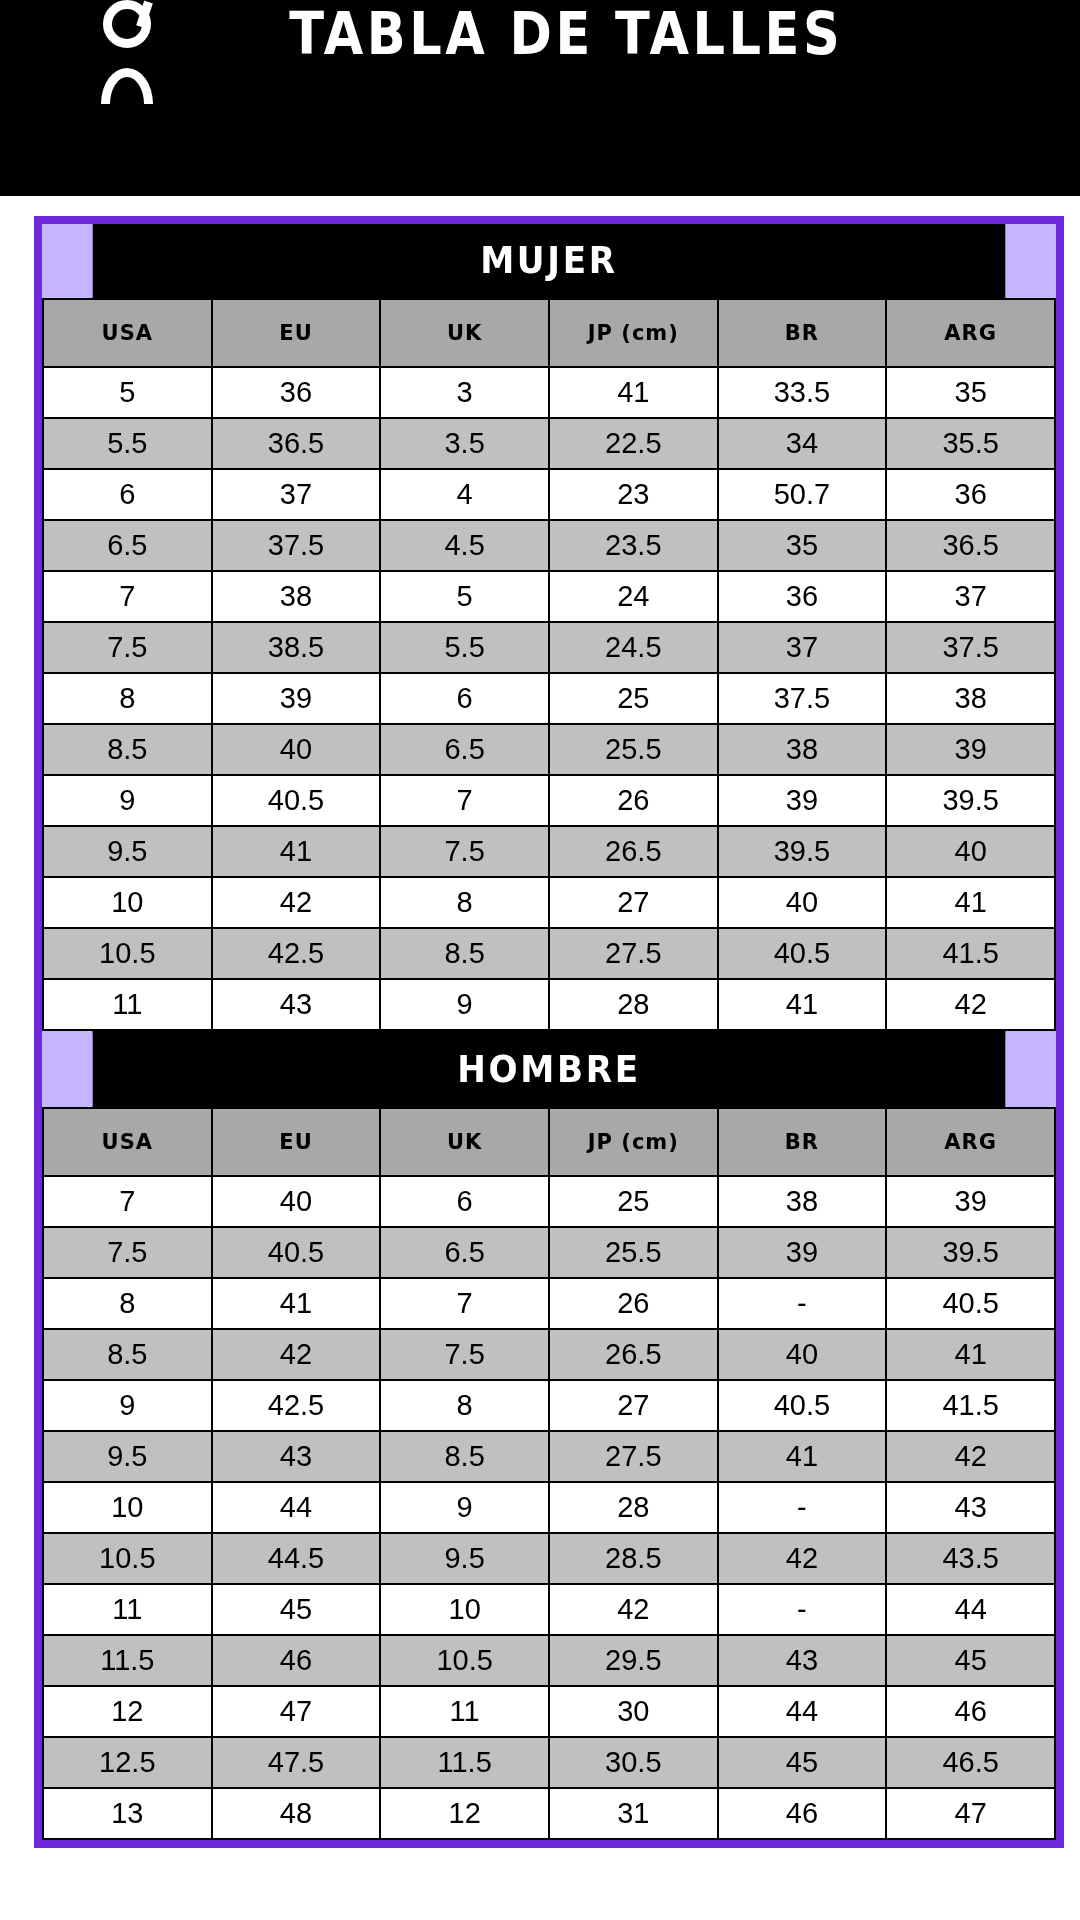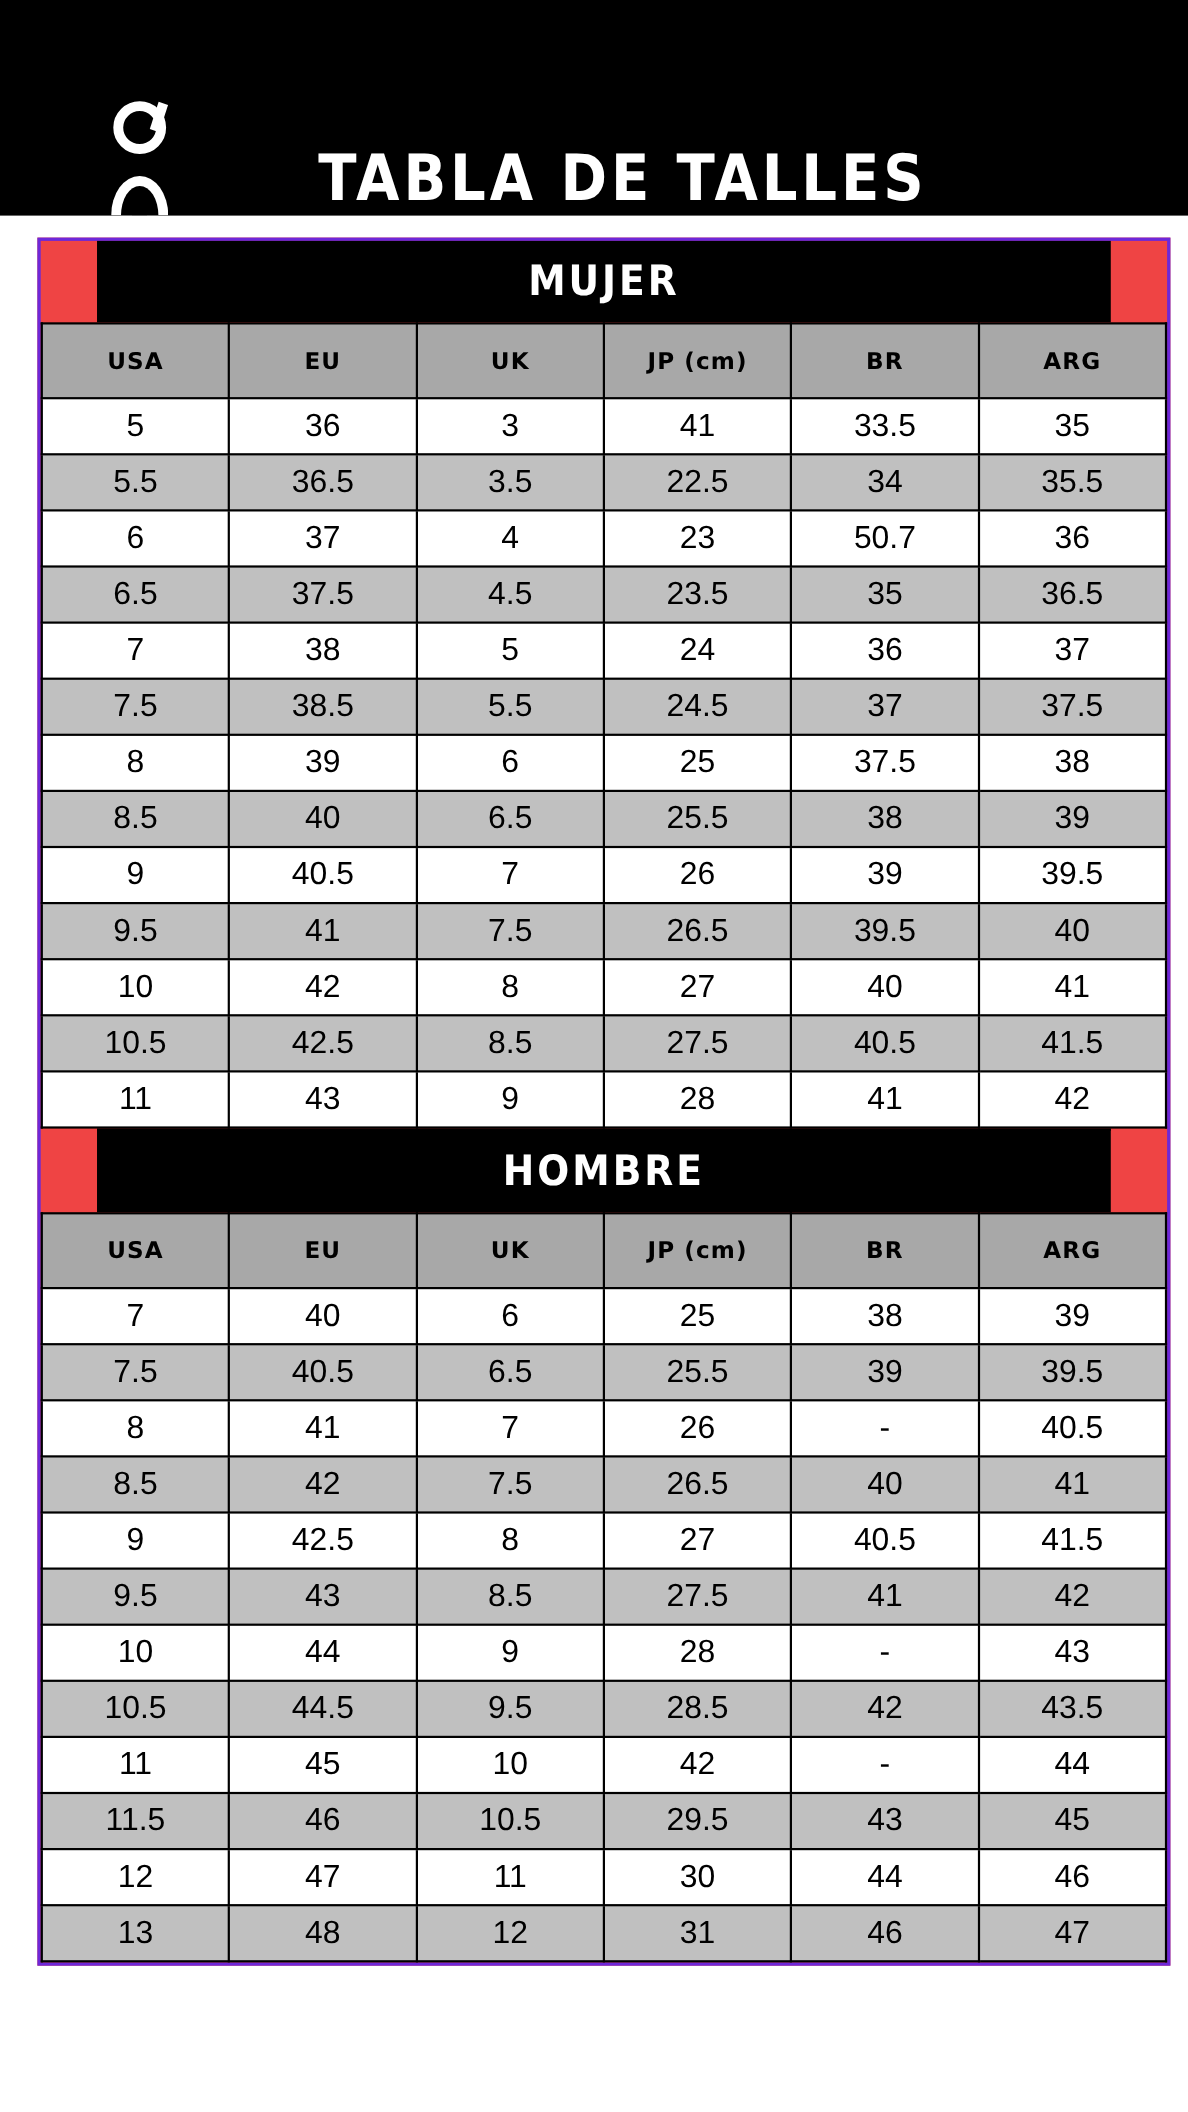--- a/index.html
+++ b/index.html
@@ -20,21 +20,21 @@
     height: 1920px;
     position: relative;
     background: #ffffff;
   }
 
   
   .header {
     height: 196px;
     background: #000000;
     display: flex;
-    align-items: flex-end;
+    align-items: flex-start;
     padding: 0 0 0 95px;
     box-sizing: border-box;
   }
   .brand-logo {
     width: 72px;
     height: 104px;
     position: relative;
     flex: 0 0 auto;
   }
   .brand-logo .ring {
@@ -77,23 +77,23 @@
     font-weight: bold;
     letter-spacing: 4px;
     padding-right: 130px;
     font-family: "DejaVu Sans", sans-serif;
     transform: scaleX(0.88);
   }
 
   
   .chart-frame {
     margin: 20px 16px 0 34px;
-    border: 3px solid #6d28d9;
+    border: 8px solid #6d28d9;
     box-sizing: border-box;
-    background: #ef4444;
+    background: #c4b5fd;
   }
 
   .section-title {
     background: #000000;
     color: #ffffff;
     text-align: center;
     font-size: 38px;
     font-weight: bold;
     letter-spacing: 3px;
     padding: 14px 0 16px 0;
@@ -364,20 +364,28 @@
         </tr>
         <tr>
           <td>12</td>
           <td>47</td>
           <td>11</td>
           <td>30</td>
           <td>44</td>
           <td>46</td>
         </tr>
         <tr>
+          <td>12.5</td>
+          <td>47.5</td>
+          <td>11.5</td>
+          <td>30.5</td>
+          <td>45</td>
+          <td>46.5</td>
+        </tr>
+        <tr>
           <td>13</td>
           <td>48</td>
           <td>12</td>
           <td>31</td>
           <td>46</td>
           <td>47</td>
         </tr>
       </tbody>
     </table>
 

